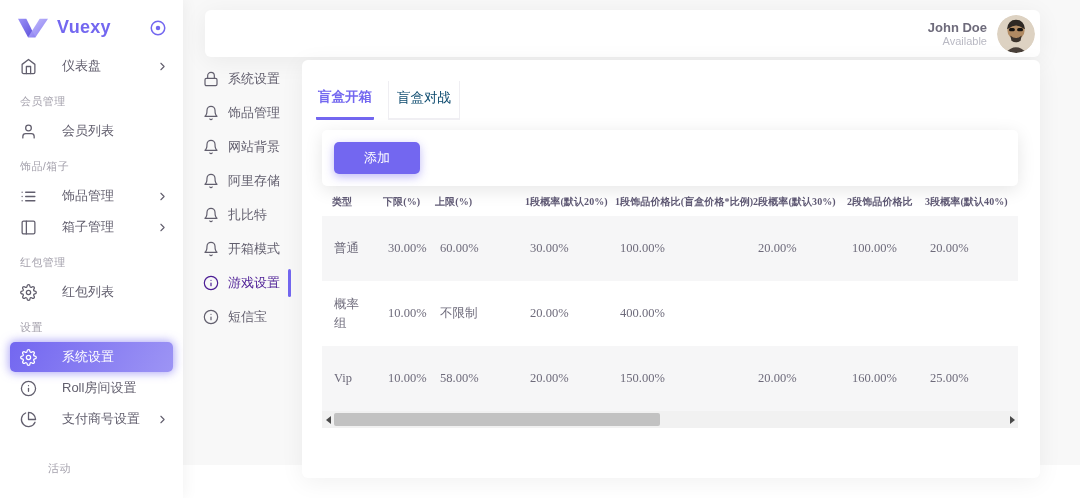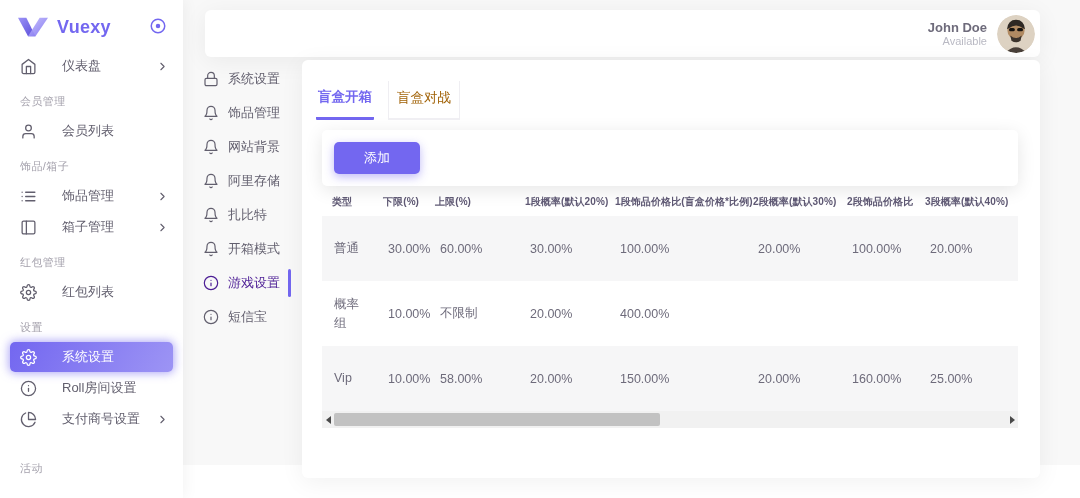--- a/index.html
+++ b/index.html
@@ -3,32 +3,32 @@
 <meta charset="utf-8">
 <style>
   * { margin:0; padding:0; box-sizing:border-box; }
   html,body { width:1080px; height:498px; background:#ffffff; overflow:hidden;
               font-family:"Liberation Sans","DejaVu Sans",sans-serif; }
   .app { position:relative; width:1080px; height:498px; }
 
   
   .sidebar { position:absolute; left:0; top:0; width:183px; height:498px;
              background:#fff; box-shadow:2px 0 14px rgba(0,0,0,.05); z-index:5; }
-  .brand { display:flex; align-items:flex-start; padding:17px 16px 12px 18px; }
+  .brand { display:flex; align-items:center; padding:17px 16px 12px 18px; }
   .brand-name { font-size:18px; font-weight:bold; color:#7367f0; margin-left:9px; letter-spacing:.3px; }
   .brand-pin { margin-left:auto; color:#7367f0; width:18px; height:18px; cursor:pointer; }
   .nav-item { display:flex; align-items:center; height:30px; padding:0 14px 0 20px;
               color:#625f6e; font-size:13px; cursor:pointer; margin:1px 0;gap:14px; }
   .nav-item .ic { width:17px; height:17px; margin-right:11px; flex:none; }
   .nav-item .chev { width:13px; height:13px; margin-left:auto; color:#625f6e; }
   .nav-item.active { margin:1px 10px; padding:0 8px 0 10px; border-radius:5px; color:#fff;
      background:linear-gradient(118deg,#7367f0,rgba(115,103,240,.7));
      box-shadow:0 0 10px 1px rgba(115,103,240,.6); }
   .nav-section { padding:12px 20px 6px 20px; font-size:11px; color:#a5a2ad; letter-spacing:.4px; }
-  .nav-section.last { padding-top:26px; }
+  .nav-section.last { padding-top:26px;margin-left:28px; }
 
   
   .content { position:absolute; left:183px; top:0; width:897px; height:465px; background:#f8f8f8; }
 
   
   .header-card { position:absolute; left:22px; top:10px; width:835px; height:47px; background:#fff;
      border-radius:6px; box-shadow:0 4px 24px rgba(0,0,0,.06); display:flex; align-items:center;
      justify-content:flex-end; padding-right:5px; }
   .user-info { text-align:right; margin-right:10px; }
   .user-name { font-size:13px; font-weight:bold; color:#6e6b7b; line-height:15px; }
@@ -40,36 +40,36 @@
   .snav-item { position:relative; display:flex; align-items:center; height:34px; color:#625f6e;
                font-size:13px; cursor:pointer; }
   .snav-item .ic { width:16px; height:16px; margin-right:9px; flex:none; }
   .snav-item.active { color:#4c1d95; }
   .snav-bar { position:absolute; right:-2px; top:3px; width:3px; height:28px; background:#7367f0; border-radius:2px; }
 
   
   .main-card { position:absolute; left:119px; top:60px; width:738px; height:418px; background:#fff;
      border-radius:6px; box-shadow:0 4px 24px rgba(0,0,0,.06); }
   .tabs { display:flex; padding:20px 0 0 14px; align-items:flex-end; }
-  .tab { font-size:13.5px; padding:8px 2px 11px 2px; cursor:pointer; color:#a16207;
+  .tab { font-size:13.5px; padding:8px 2px 11px 2px; cursor:pointer; color:#0c4a6e;
          border-bottom:3px solid transparent; }
   .tab.active { color:#7367f0; font-weight:bold; border-bottom-color:#7367f0; border-radius:0 0 1px 1px; }
   .tab.plain { margin-left:14px; padding:8px 8px 11px 8px; border-left:1px solid #efeef2;
                border-right:1px solid #efeef2; border-bottom:2px solid #f1f0f4; }
 
   .toolbar-card { position:absolute; left:20px; top:70px; width:696px; height:56px; background:#fff;
      border-radius:5px; box-shadow:0 4px 18px rgba(0,0,0,.10); }
   .add-btn { position:absolute; left:12px; top:12px; height:32px; padding:0 30px; background:#7367f0;
      color:#fff; font-size:13px; border:none; border-radius:5px; cursor:pointer;
      box-shadow:0 3px 10px rgba(115,103,240,.45); font-family:inherit; }
 
   
   .table { position:absolute; left:20px; top:128px; width:696px; }
   .trow { display:grid; grid-template-columns:51px 52px 90px 90px 138px 94px 78px 93px;
-          padding-left:10px; align-items:center; }
+          padding-left:10px; align-items:center;font-family:Liberation Serif, serif; }
   .thead { height:28px; }
   .thead .th { font-size:10px; font-weight:bold; color:#5e5873; white-space:nowrap; letter-spacing:.1px; }
   .tbody-row { height:65px; font-size:12.5px; color:#6e6b7b; }
   .tbody-row.stripe { background:#f6f6f7; }
   .td { padding-left:5px; }
   .td.first { padding-left:2px; width:34px; word-break:break-all; line-height:19px; text-align:left; }
 
   
   .hscroll { position:absolute; left:20px; top:351px; width:696px; height:17px; background:#f1f1f1;
              display:flex; align-items:center; }

